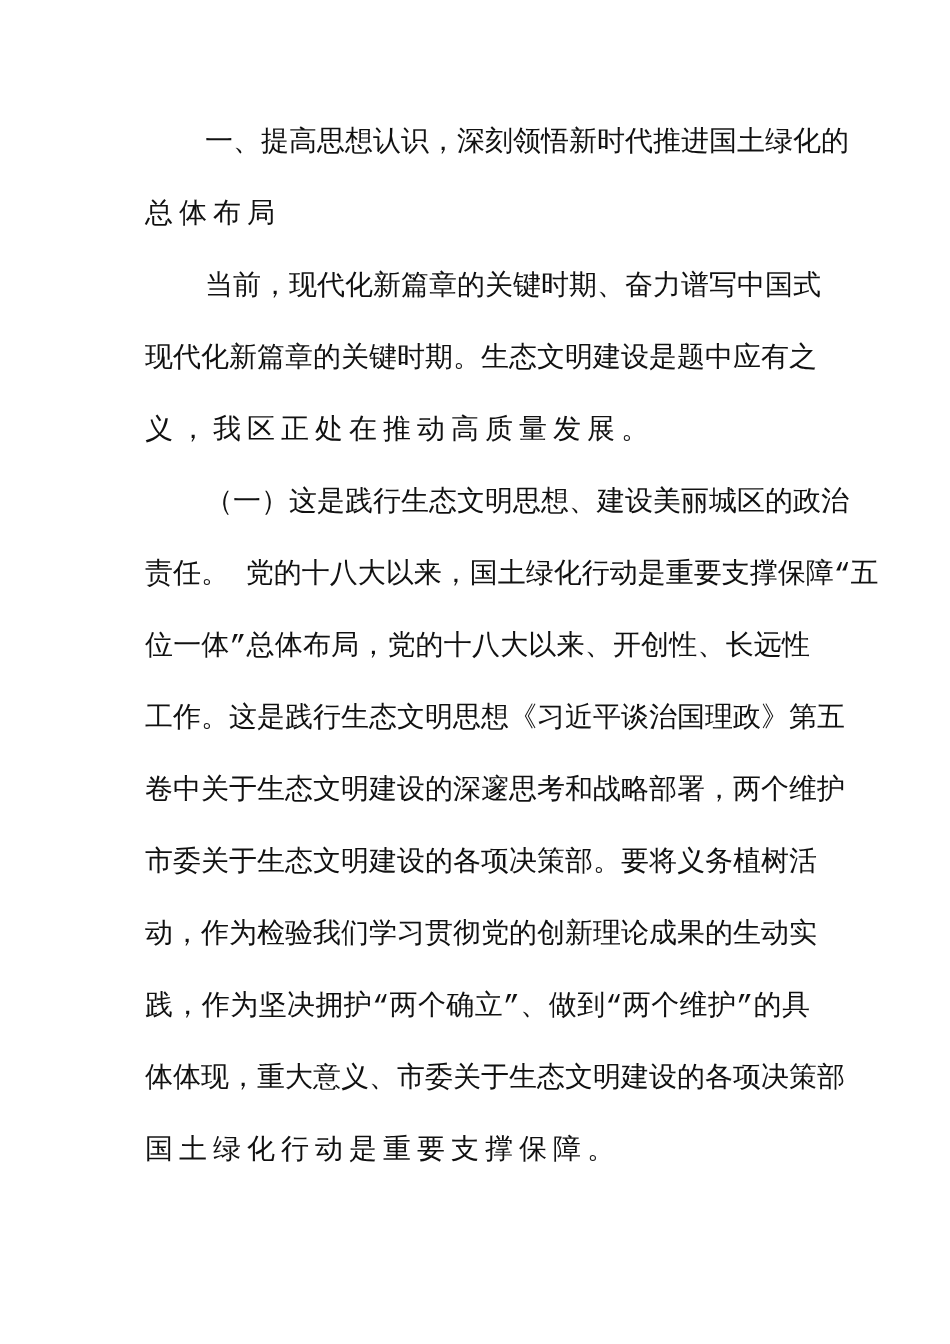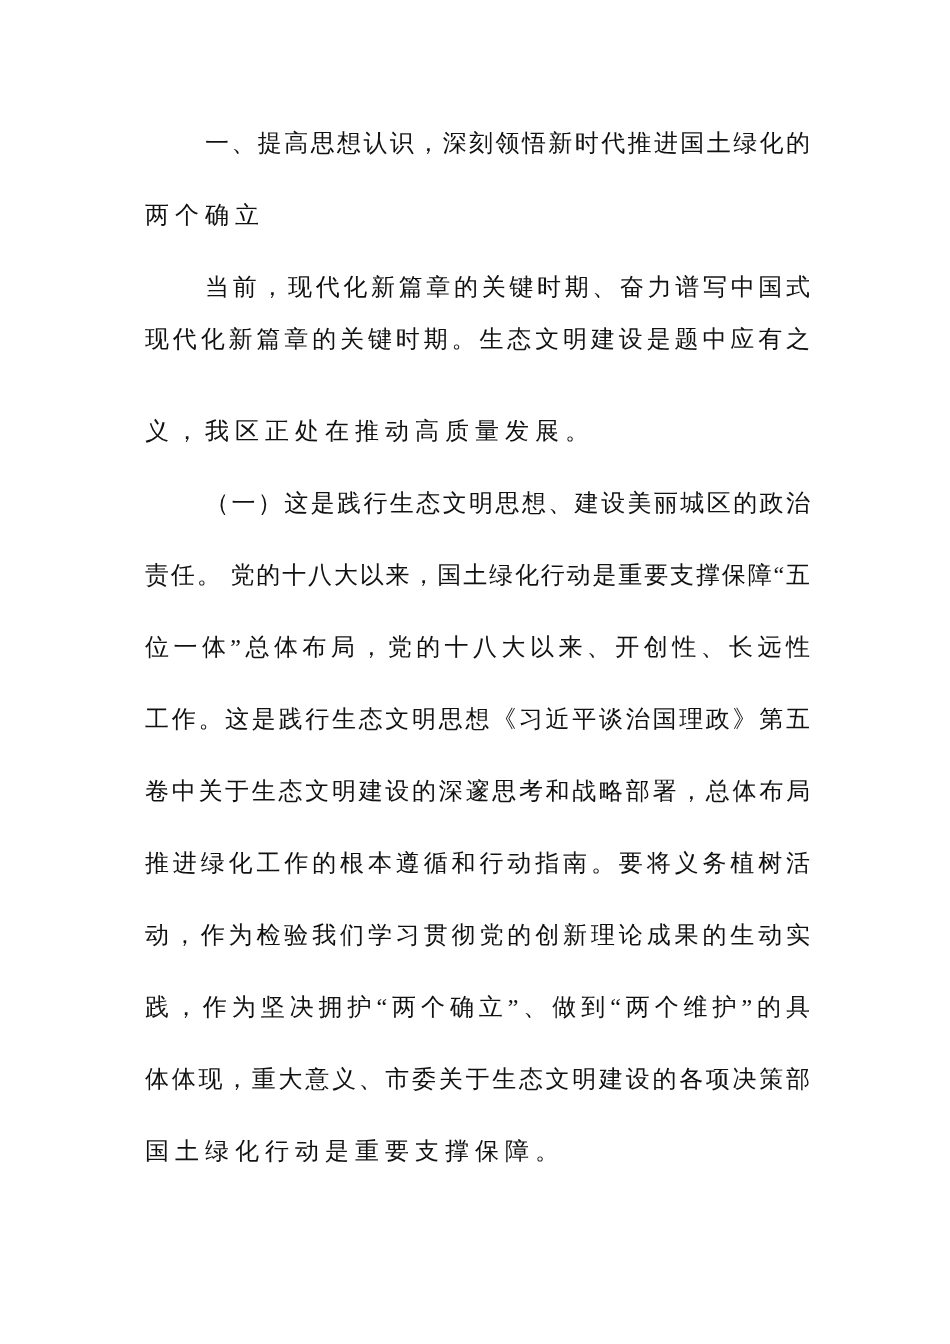--- a/index.html
+++ b/index.html
@@ -1,40 +1,40 @@
 <!DOCTYPE html>
 <html><head>
 <meta charset="utf-8">
 <style>
   html, body { margin: 0; padding: 0; background: #ffffff; }
   body { width: 950px; height: 1344px; position: relative; overflow: hidden; }
   .page { position: absolute; left: 145px; top: 0; width: 665px; }
   .line {
     position: absolute; left: 0; width: 665px; height: 34px;
-    font-family: Liberation Serif, serif; font-size: 24px; line-height: 34px;
+    font-family: Liberation Mono, monospace; font-size: 28px; line-height: 34px;
     color: #111111; white-space: nowrap; text-align: justify; text-align-last: justify;
     letter-spacing: 0;
   }
   .line.last { text-align-last: left; letter-spacing: 6px; }
   .indent { left: 60px; width: 605px; }
 </style>
 </head>
 <body>
 
 <div class="page">
   <div class="line indent" style="top:126px">一、提高思想认识，深刻领悟新时代推进国土绿化的</div>
-  <div class="line last" style="top:198px">两个确立</div>
+  <div class="line last" style="top:198px">总体布局</div>
 
   <div class="line indent" style="top:270px">当前，现代化新篇章的关键时期、奋力谱写中国式</div>
-  <div class="line" style="top:322px">现代化新篇章的关键时期。生态文明建设是题中应有之</div>
+  <div class="line" style="top:342px">现代化新篇章的关键时期。生态文明建设是题中应有之</div>
   <div class="line last" style="top:414px">义，我区正处在推动高质量发展。</div>
 
   <div class="line indent" style="top:486px">（一）这是践行生态文明思想、建设美丽城区的政治</div>
   <div class="line" style="top:558px">责任。 党的十八大以来，国土绿化行动是重要支撑保障“五</div>
   <div class="line" style="top:630px">位一体”总体布局，党的十八大以来、开创性、长远性</div>
   <div class="line" style="top:702px">工作。这是践行生态文明思想《习近平谈治国理政》第五</div>
-  <div class="line" style="top:774px">卷中关于生态文明建设的深邃思考和战略部署，总体布局</div>
-  <div class="line" style="top:846px">推进绿化工作的根本遵循和行动指南。要将义务植树活</div>
+  <div class="line" style="top:774px">卷中关于生态文明建设的深邃思考和战略部署，两个维护</div>
+  <div class="line" style="top:846px">市委关于生态文明建设的各项决策部。要将义务植树活</div>
   <div class="line" style="top:918px">动，作为检验我们学习贯彻党的创新理论成果的生动实</div>
   <div class="line" style="top:990px">践，作为坚决拥护“两个确立”、做到“两个维护”的具</div>
   <div class="line" style="top:1062px">体体现，重大意义、市委关于生态文明建设的各项决策部</div>
   <div class="line last" style="top:1134px">国土绿化行动是重要支撑保障。</div>
 </div>
 
 </body></html>

